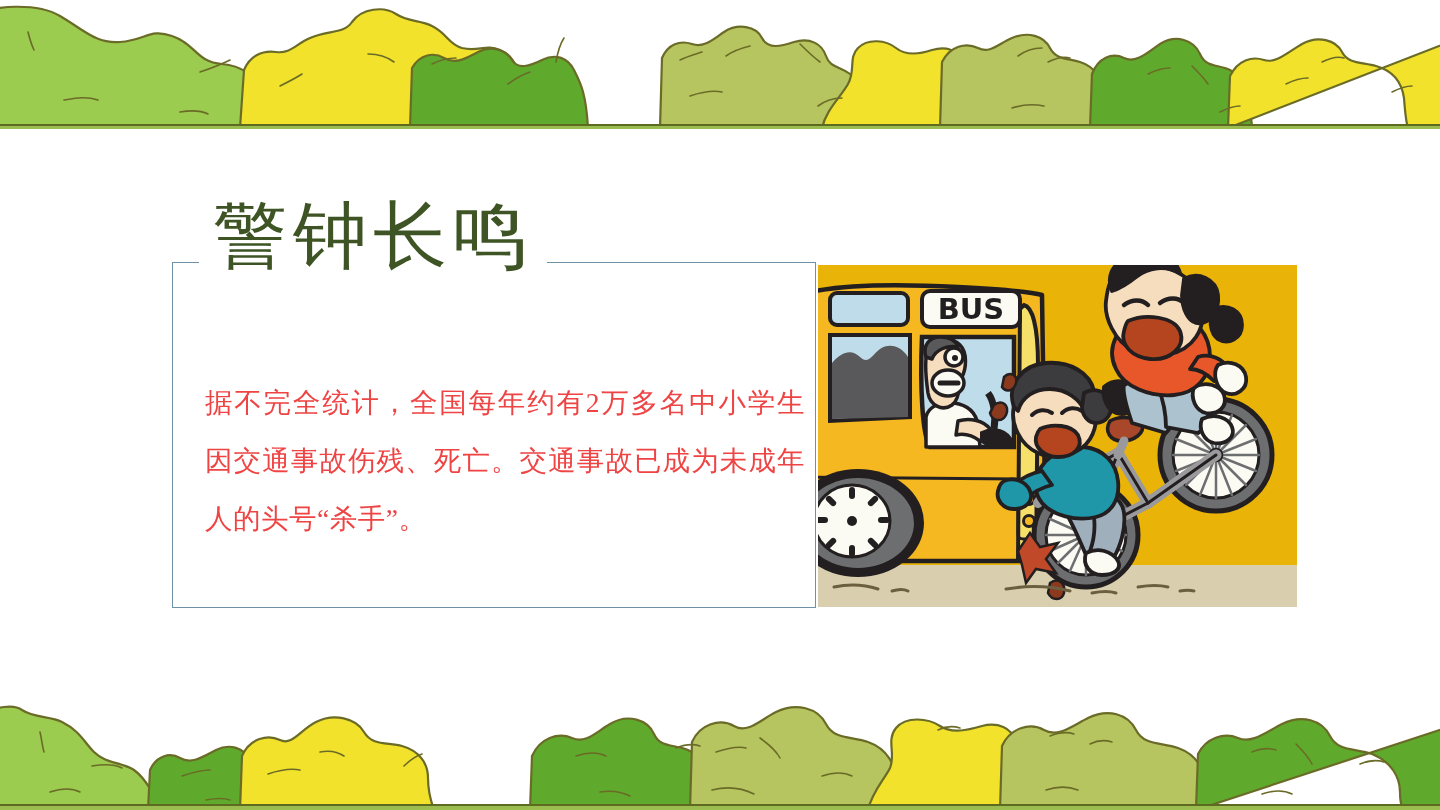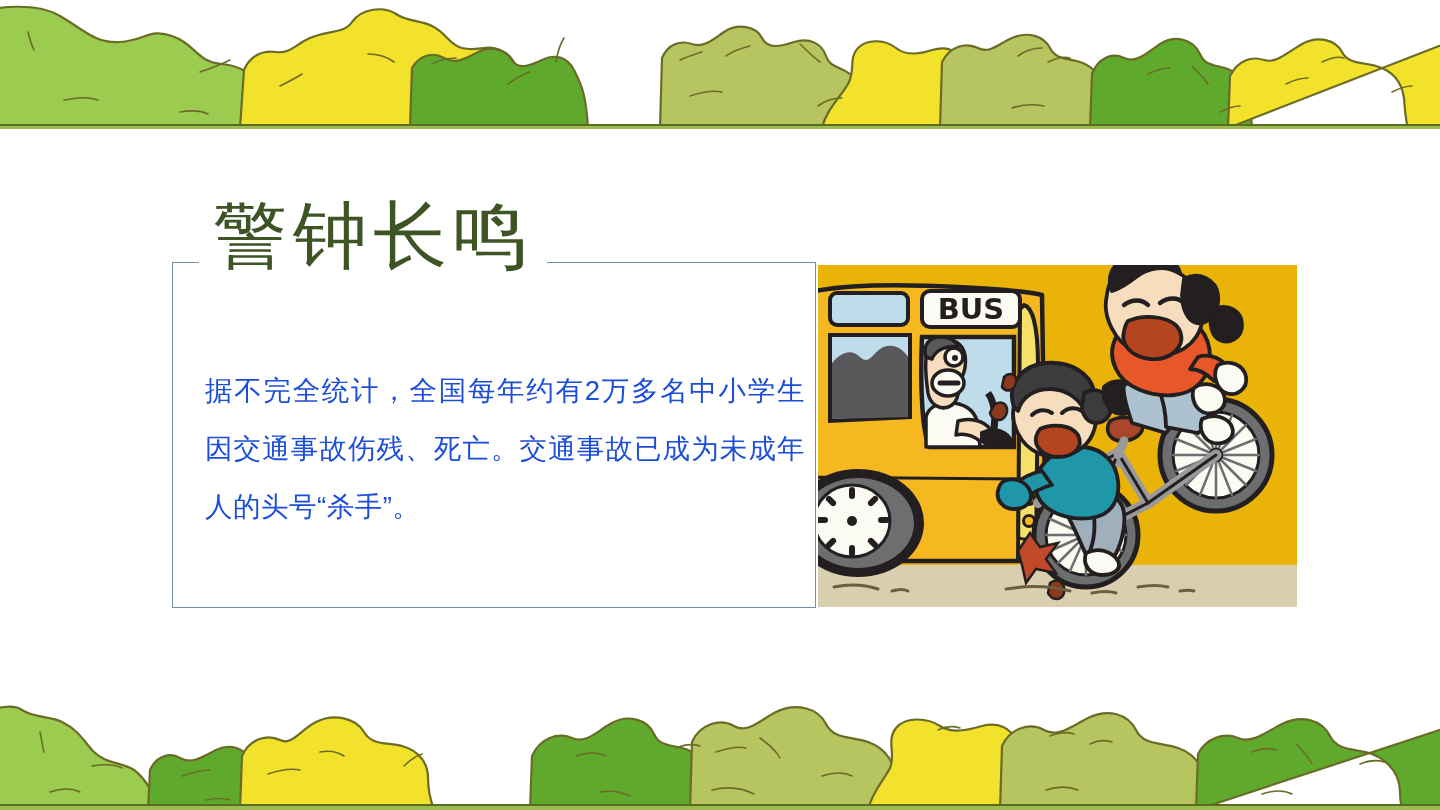--- a/index.html
+++ b/index.html
@@ -47,29 +47,29 @@
     position:absolute;
     left:172px;top:262px;
     width:644px;height:346px;
     border:1px solid #6f91a5;
     box-sizing:border-box;
     background:transparent;
     z-index:2;
   }
   .body-copy{
     position:absolute;
-    left:205px;top:362px;
+    left:205px;top:374px;
     width:600px;
     z-index:3;
-    color:#1d4ed8;
+    color:#ef4444;
     font-size:27.5px;
     line-height:58px;
     letter-spacing:0.5px;
     text-align:justify;
-    font-family:Liberation Sans, sans-serif;
+    font-family:Liberation Serif, serif;
   }
   .body-copy p{margin:0;}
 
   
   .illus{
     position:absolute;
     left:818px;top:265px;
     width:479px;height:342px;
     z-index:2;
     overflow:hidden;

